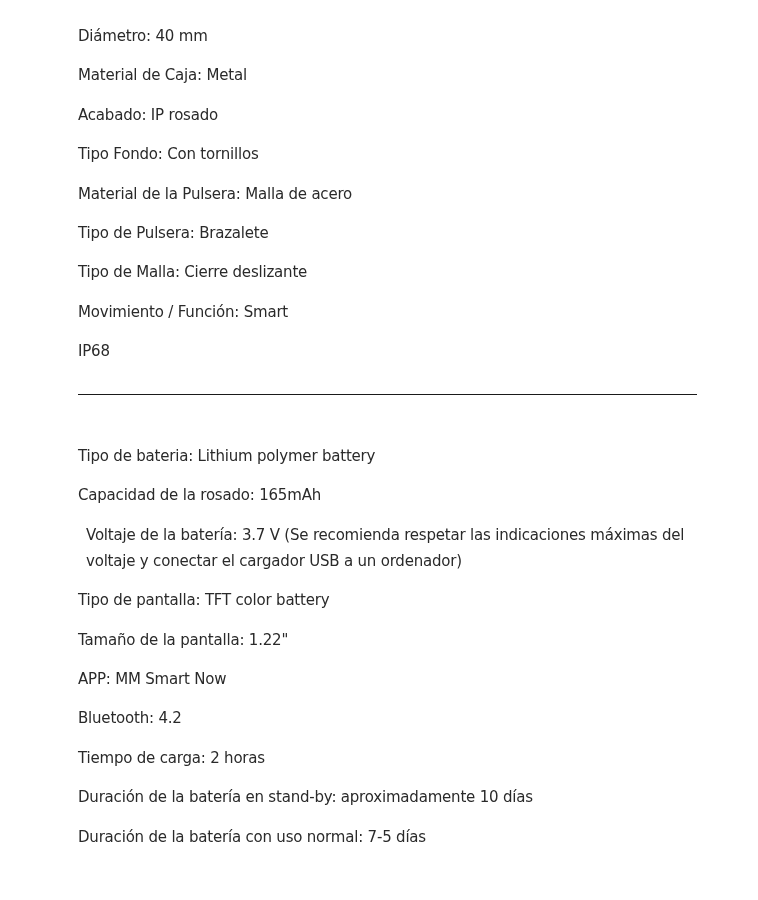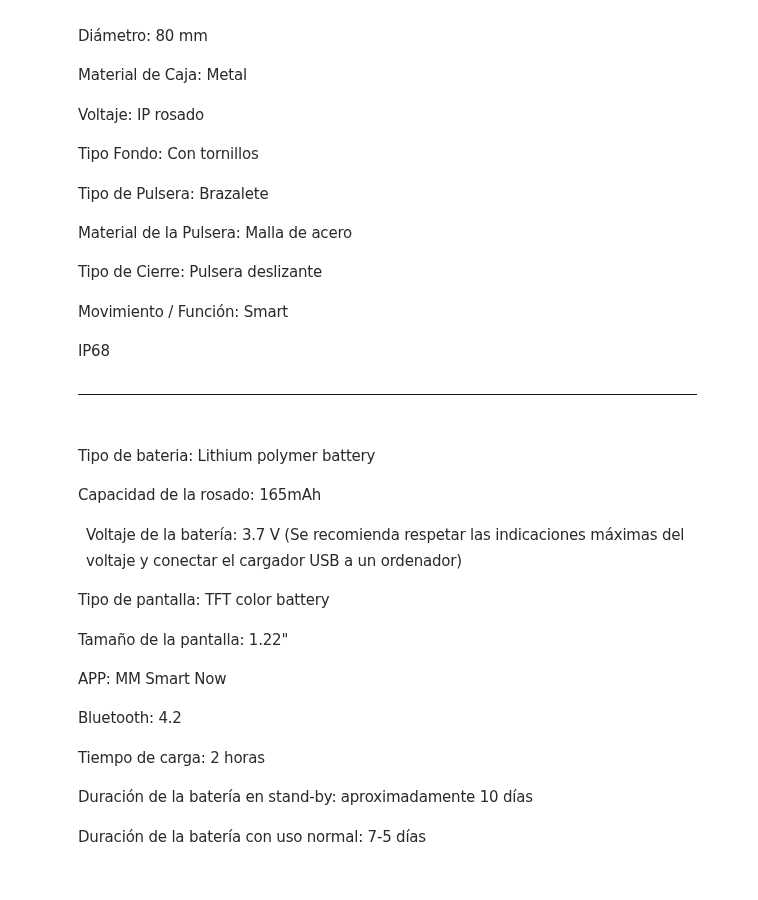--- a/index.html
+++ b/index.html
@@ -47,27 +47,27 @@
       height: 0;
       border: 0;
       border-top: 1.5px solid #1a1a1a;
       margin: 0;
     }
   </style>
 </head>
 <body>
 
 <ul class="spec-list" id="section-1">
-  <li class="spec-line">Diámetro: 80 mm</li>
+  <li class="spec-line">Diámetro: 40 mm</li>
   <li class="spec-line">Material de Caja: Metal</li>
-  <li class="spec-line">Voltaje: IP rosado</li>
+  <li class="spec-line">Acabado: IP rosado</li>
   <li class="spec-line">Tipo Fondo: Con tornillos</li>
+  <li class="spec-line">Material de la Pulsera: Malla de acero</li>
   <li class="spec-line">Tipo de Pulsera: Brazalete</li>
-  <li class="spec-line">Material de la Pulsera: Malla de acero</li>
-  <li class="spec-line">Tipo de Cierre: Pulsera deslizante</li>
+  <li class="spec-line">Tipo de Malla: Cierre deslizante</li>
   <li class="spec-line">Movimiento / Función: Smart</li>
   <li class="spec-line">IP68</li>
 </ul>
 
 <hr class="divider">
 
 <ul class="spec-list" id="section-2">
   <li class="spec-line">Tipo de bateria: Lithium polymer battery</li>
   <li class="spec-line">Capacidad de la rosado: 165mAh</li>
   <li class="spec-line multi">Voltaje de la batería: 3.7 V (Se recomienda respetar las indicaciones máximas del voltaje y conectar el cargador USB a un ordenador)</li>

